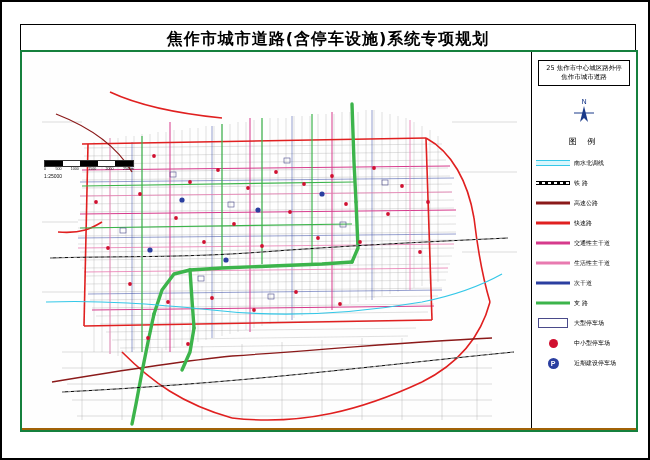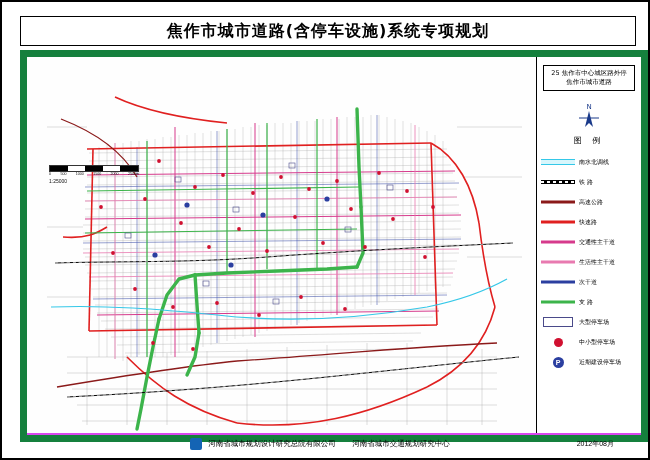--- a/index.html
+++ b/index.html
@@ -5,46 +5,46 @@
   html,body{margin:0;padding:0;}
   body{
     width:650px;height:460px;
     background:#ffffff;
     font-family:"Liberation Sans","DejaVu Sans",sans-serif;
     overflow:hidden;
   }
   #page{position:relative;width:650px;height:460px;box-sizing:border-box;
         border:2px solid #000;background:#fff;}
   
-  #title-bar{position:absolute;left:18px;top:14px;width:614px;height:28px;
+  #title-bar{position:absolute;left:18px;top:22px;width:614px;height:28px;
              border:1px solid #000;background:#fff;display:flex;align-items:center;
              justify-content:center;}
   #title-text{font-size:16px;font-weight:bold;letter-spacing:1px;color:#000;
               font-family:"DejaVu Sans",sans-serif;}
   
   #map-frame{position:absolute;left:18px;top:48px;width:614px;height:378px;
-             border:7px solid #15803d;background:#d946ef;overflow:hidden;}
+             border:2px solid #15803d;background:#a16207;overflow:hidden;}
   #map-canvas{position:absolute;left:0;top:0;width:510px;height:376px;background:#fefefe;}
   svg.maplayer{position:absolute;left:0;top:0;}
   
   #scalebar{position:absolute;left:22px;top:108px;width:90px;}
   #scalebar .ticks{display:flex;height:5px;border:1px solid #333;}
   #scalebar .ticks i{flex:1;height:100%;}
   #scalebar .ticks i:nth-child(odd){background:#000;}
   #scalebar .ticks i:nth-child(even){background:#fff;}
   #scalebar .nums{display:flex;justify-content:space-between;font-size:3.6px;color:#111;}
   #scalebar .ratio{font-size:5px;color:#111;margin-top:2px;text-align:left;}
   
   #legend-panel{position:absolute;right:0;top:0;width:104px;height:376px;
                 border-left:1px solid #000;background:#fff;}
   #legend-title-box{margin:8px 6px 0 6px;border:1px solid #000;padding:3px 2px;}
   #legend-title-box div{font-size:6.5px;line-height:9px;color:#000;text-align:center;
                         font-family:"DejaVu Sans",sans-serif;}
   #north-arrow{margin-top:10px;text-align:center;}
-  #legend-heading{text-align:center;font-size:8px;letter-spacing:4px;
+  #legend-heading{margin-top:6px;text-align:center;font-size:8px;letter-spacing:4px;
                   font-family:"DejaVu Sans",sans-serif;}
   #legend-items{margin:6px 4px 0 4px;}
   .legend-row{display:flex;align-items:center;height:20px;}
   .legend-sym{width:34px;height:14px;position:relative;flex:0 0 34px;}
   .legend-lbl{font-size:6px;color:#000;margin-left:4px;white-space:nowrap;
               font-family:"DejaVu Sans",sans-serif;}
   .linesym{position:absolute;left:0;right:0;top:50%;transform:translateY(-50%);}
   .boxsym{position:absolute;left:2px;right:2px;top:2px;bottom:2px;border:1px solid #4a4a8a;}
   .dotsym{position:absolute;left:50%;top:50%;width:9px;height:9px;margin:-4.5px 0 0 -4.5px;
           border-radius:50%;}
@@ -430,22 +430,14 @@
           <span class="legend-sym">
             <span class="psym">P</span>
           </span>
           <span class="legend-lbl">近期建设停车场</span>
         </div>
 
       </div>
     </div>
   </div>
 
-  <div id="footer">
-    <span class="logo"></span>
-    <span class="txt">
-      <span>河南省城市规划设计研究总院有限公司</span>
-      <span>河南省城市交通规划研究中心</span>
-    </span>
-    <span id="footer-date">2012年08月</span>
-  </div>
 
 </div>
 
 </body></html>

